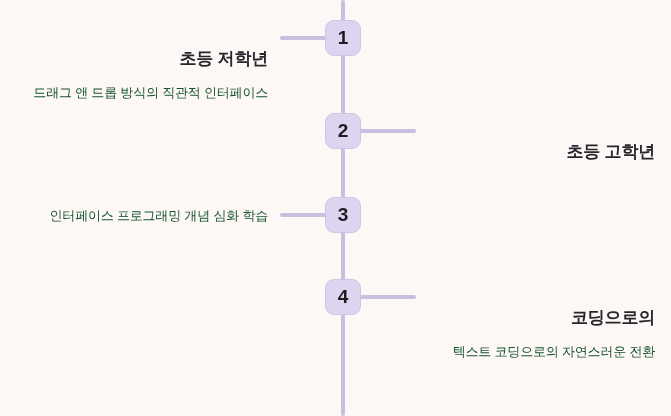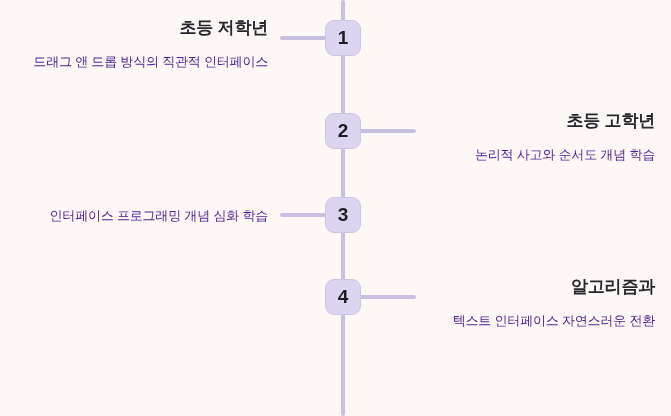--- a/index.html
+++ b/index.html
@@ -85,27 +85,28 @@
     width: 253px;
     text-align: right;
   }
 
   .title {
     font-size: 17px;
     font-weight: bold;
     color: #26262c;
     letter-spacing: -0.2px;
     white-space: nowrap;
+    margin-top: 31px;
   }
 
   .desc {
     margin-top: 14px;
     font-size: 13px;
     font-weight: normal;
-    color: #4c1d95;
+    color: #14532d;
     letter-spacing: -0.2px;
     white-space: nowrap;
   }
 </style>
 </head>
 <body>
 
 <div id="timeline">
 
   <div class="spine"></div>
@@ -117,34 +118,33 @@
       <div class="title">초등 저학년</div>
       <div class="desc">드래그 앤 드롭 방식의 직관적 인터페이스</div>
     </div>
   </div>
 
   <div class="row" style="top:131px;">
     <div class="connector right"></div>
     <div class="badge">2</div>
     <div class="textblock right">
       <div class="title">초등 고학년</div>
-      <div class="desc">논리적 사고와 순서도 개념 학습</div>
     </div>
   </div>
 
   <div class="row" style="top:215px;">
     <div class="connector left"></div>
     <div class="badge">3</div>
     <div class="textblock left">
       <div class="desc">인터페이스 프로그래밍 개념 심화 학습</div>
     </div>
   </div>
 
   <div class="row" style="top:297px;">
     <div class="connector right"></div>
     <div class="badge">4</div>
     <div class="textblock right">
-      <div class="title">알고리즘과</div>
-      <div class="desc">텍스트 인터페이스 자연스러운 전환</div>
+      <div class="title">코딩으로의</div>
+      <div class="desc">텍스트 코딩으로의 자연스러운 전환</div>
     </div>
   </div>
 
 </div>
 
 </body></html>

